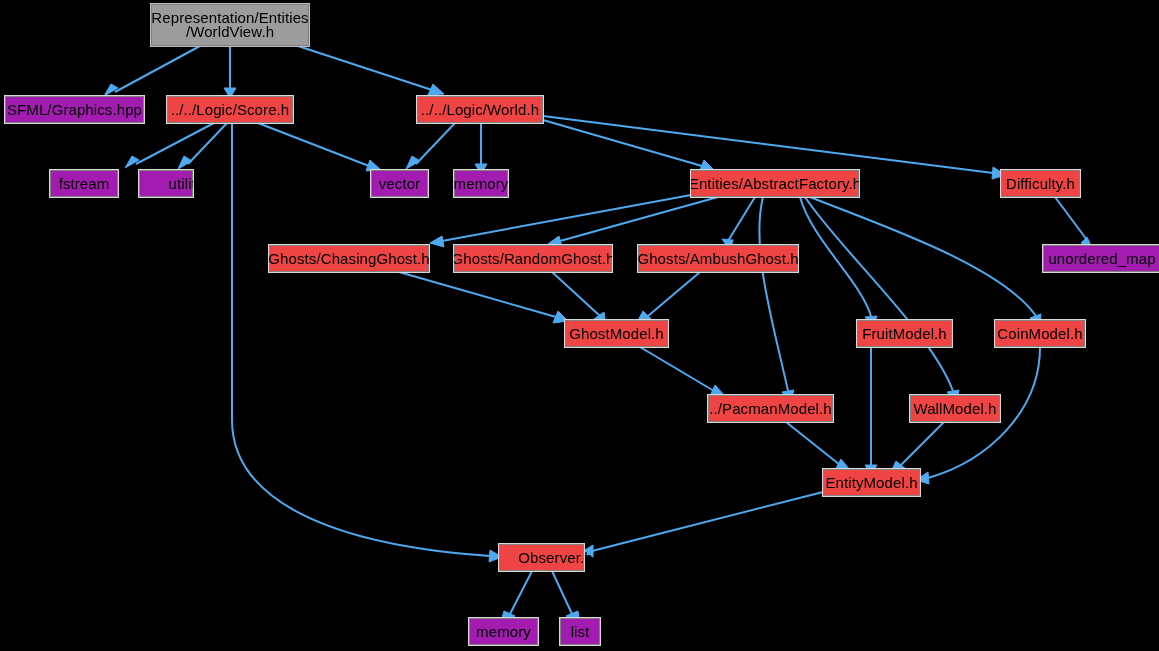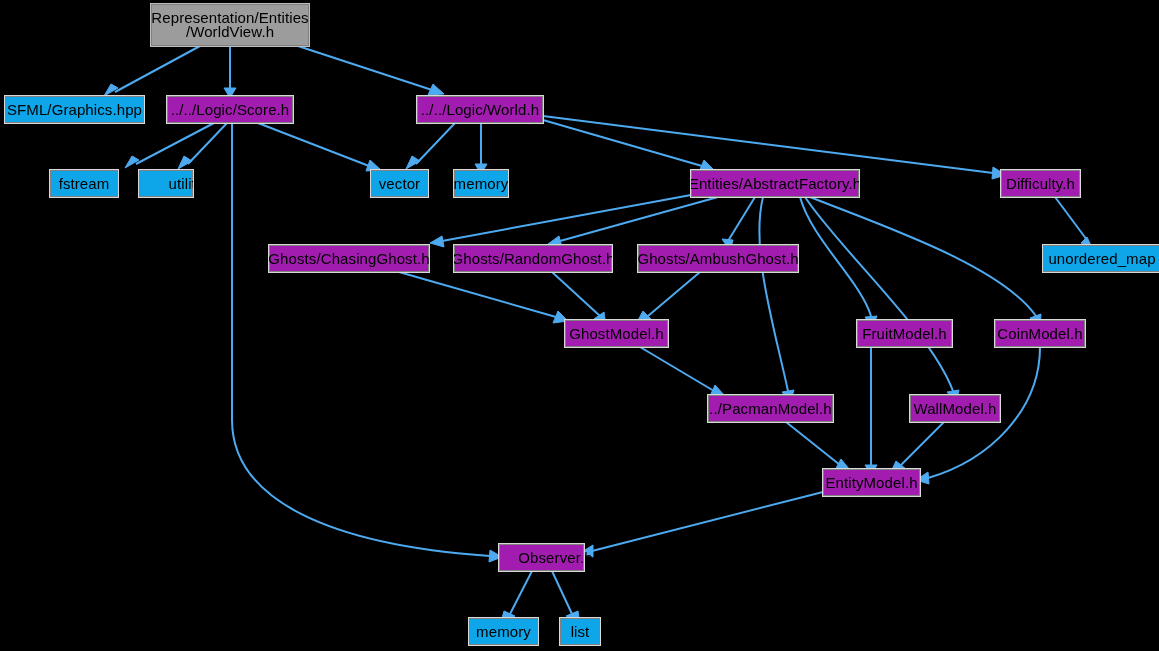--- a/index.html
+++ b/index.html
@@ -42,22 +42,22 @@
     align-items: center;
     justify-content: center;
     text-align: center;
     color: #000000;
     font-size: 15px;
     line-height: 14px;
     letter-spacing: 0.1px;
     white-space: pre-line;
     z-index: 5;
   }
-  .node-box.fill-white { background: #a21caf; }
-  .node-box.fill-grey  { background: #0ea5e9; }
+  .node-box.fill-white { background: #ef4444; }
+  .node-box.fill-grey  { background: #a21caf; }
   .node-box.fill-root  { background: #9c9c9c; }
   .node-box.root-node  { outline: 1px solid #bdbdbd; }
 </style>
 </head>
 <body>
 
 <div id="graph-root" style="background: rgb(0, 0, 0); width: 1159px; height: 651px;">
   <svg id="graph-svg" viewBox="0 0 1159 651" xmlns="http://www.w3.org/2000/svg">
       <path d="M 200,46 L 115,92" class="edge-path" stroke="#4eaaf0"></path>
       <polygon points="118,88 104,96 111,84" class="edge-head" fill="#4eaaf0"></polygon>

